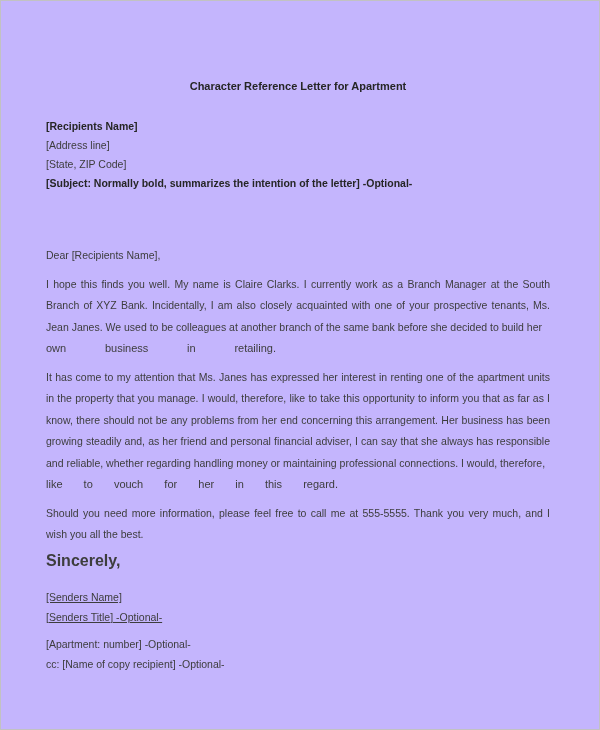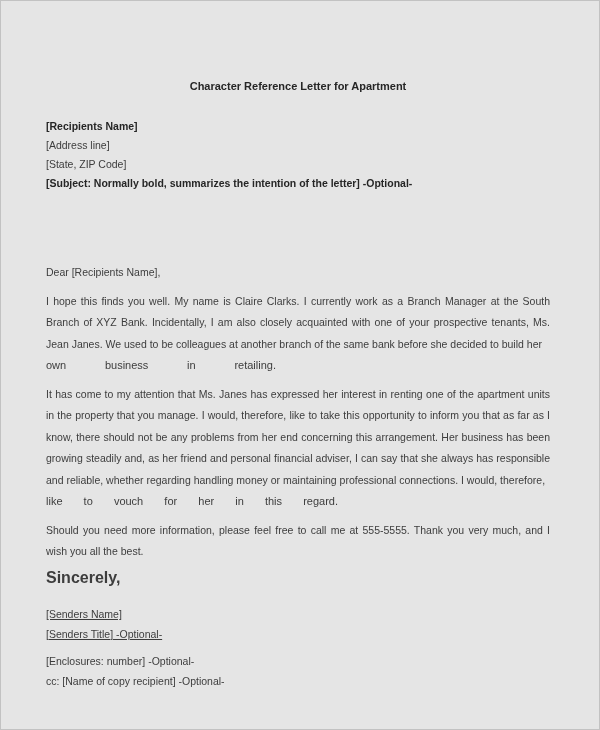--- a/index.html
+++ b/index.html
@@ -5,21 +5,21 @@
   html, body {
     margin: 0;
     padding: 0;
     background: #ffffff;
   }
   .page {
     position: relative;
     width: 600px;
     height: 730px;
     box-sizing: border-box;
-    background: #e5e5e5;
+    background: #c4b5fd;
     border: 1px solid #c2c2c2;
     padding: 78px 49px 0 45px;
     font-family: "Liberation Sans", "DejaVu Sans", sans-serif;
     color: #3d3d3d;
     overflow: hidden;
   }
   .doc-title {
     text-align: center;
     font-size: 11px;
     font-weight: 700;
@@ -31,21 +31,21 @@
     margin-top: 24px;
     text-align: left;
     font-size: 10.5px;
     line-height: 19px;
   }
   .recipient-block .bold {
     font-weight: 700;
     color: #262626;
   }
   .salutation {
-    margin-top: 69px;
+    margin-top: 52px;
     font-size: 10.5px;
     line-height: 21.5px;
   }
   .para {
     margin-top: 7px;
     font-size: 10.5px;
     line-height: 21.5px;
     text-align: justify;
   }
   .stretch-line {
@@ -103,17 +103,17 @@
   <div class="para">Should you need more information, please feel free to call me at 555-5555. Thank you very much, and I wish you all the best.</div>
 
   <div class="closing">Sincerely,</div>
 
   <div class="sender-block">
     <div>[Senders Name]</div>
     <div>[Senders Title] -Optional-</div>
   </div>
 
   <div class="enclosure-block">
-    <div>[Enclosures: number] -Optional-</div>
+    <div>[Apartment: number] -Optional-</div>
     <div>cc: [Name of copy recipient] -Optional-</div>
   </div>
 
 </div>
 
 </body></html>

